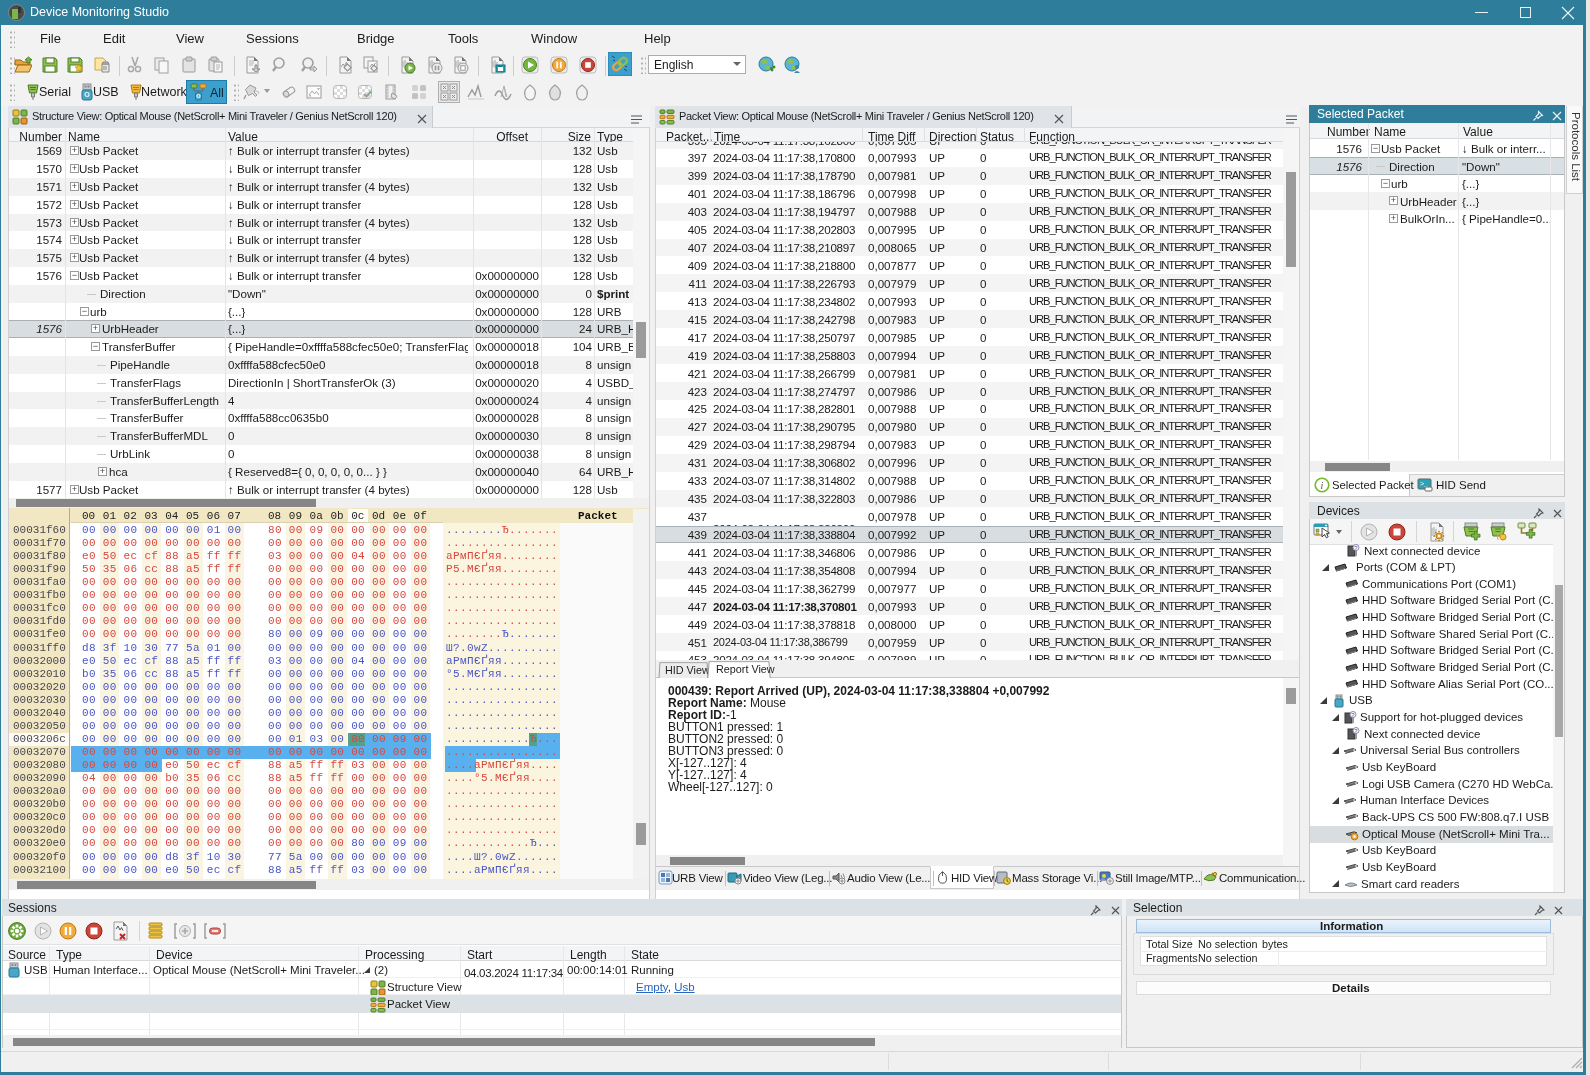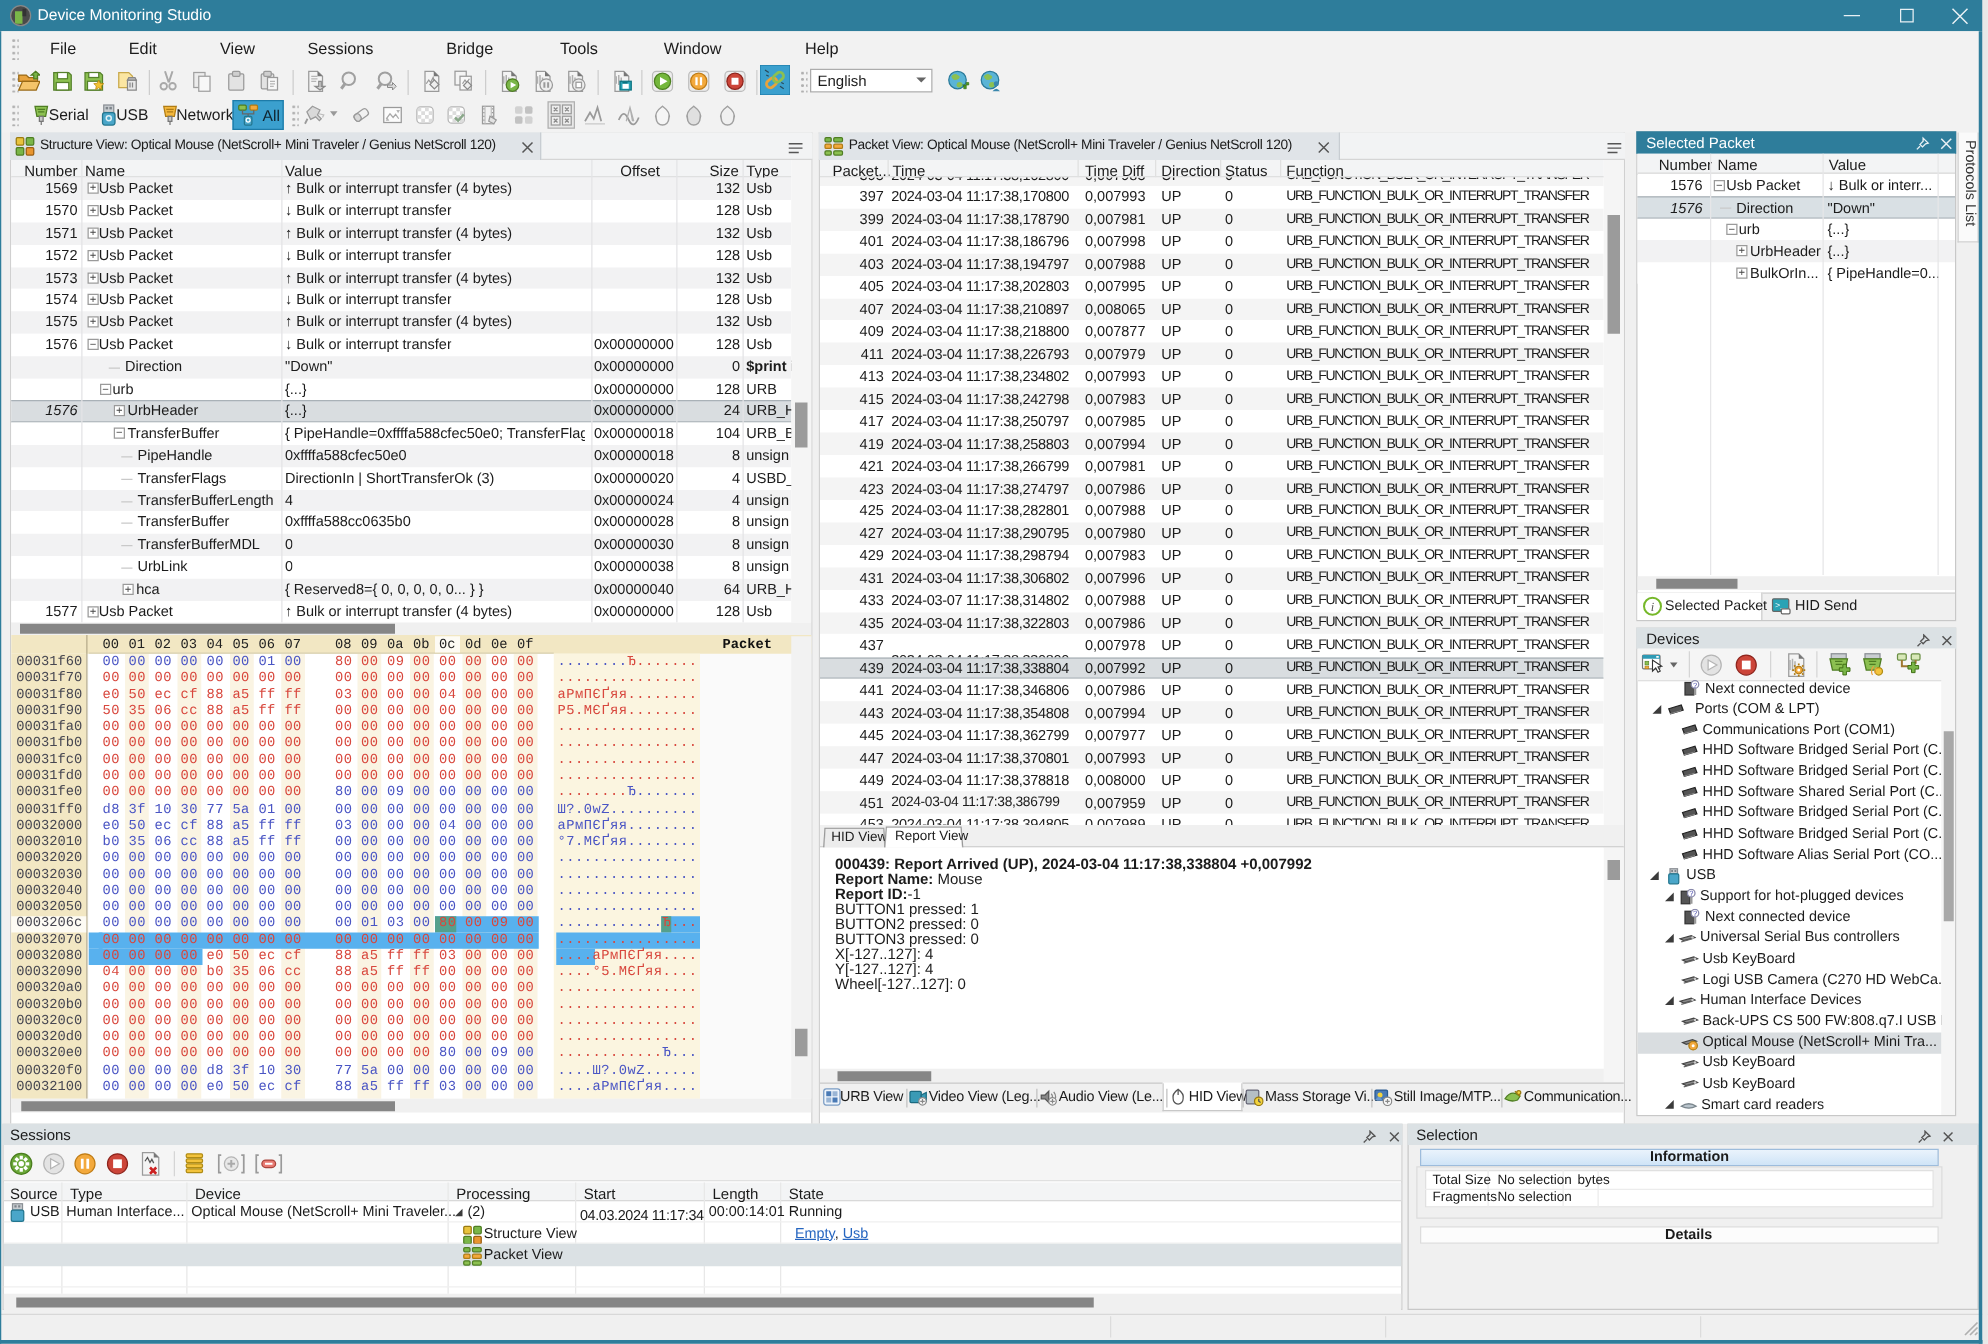--- a/index.html
+++ b/index.html
@@ -561,21 +561,21 @@
 <div class="tx" style="left:82.0px;top:641.54px;font-size:11px;color:#4a55c4;font-weight:normal;font-style:normal;font-family:&quot;Liberation Mono&quot;,monospace;letter-spacing:0.33px">d8 3f 10 30 77 5a 01 00</div>
 <div class="tx" style="left:268.0px;top:641.54px;font-size:11px;color:#4a55c4;font-weight:normal;font-style:normal;font-family:&quot;Liberation Mono&quot;,monospace;letter-spacing:0.33px">00 00 00 00 00 00 00 00</div>
 <div class="tx" style="left:446px;top:641.54px;font-size:11px;color:#4a55c4;font-weight:normal;font-style:normal;font-family:&quot;Liberation Mono&quot;,monospace;letter-spacing:0.4px">Ш?.0wZ..........</div>
 <div class="tx" style="left:13px;top:654.6px;font-size:11px;color:#474751;font-weight:normal;font-style:normal;font-family:&quot;Liberation Mono&quot;,monospace;">00032000</div>
 <div class="tx" style="left:82.0px;top:654.6px;font-size:11px;color:#4a55c4;font-weight:normal;font-style:normal;font-family:&quot;Liberation Mono&quot;,monospace;letter-spacing:0.33px">e0 50 ec cf 88 a5 ff ff</div>
 <div class="tx" style="left:268.0px;top:654.6px;font-size:11px;color:#4a55c4;font-weight:normal;font-style:normal;font-family:&quot;Liberation Mono&quot;,monospace;letter-spacing:0.33px">03 00 00 00 04 00 00 00</div>
 <div class="tx" style="left:446px;top:654.6px;font-size:11px;color:#4a55c4;font-weight:normal;font-style:normal;font-family:&quot;Liberation Mono&quot;,monospace;letter-spacing:0.4px">аPмПЄҐяя........</div>
 <div class="tx" style="left:13px;top:667.66px;font-size:11px;color:#474751;font-weight:normal;font-style:normal;font-family:&quot;Liberation Mono&quot;,monospace;">00032010</div>
 <div class="tx" style="left:82.0px;top:667.66px;font-size:11px;color:#4a55c4;font-weight:normal;font-style:normal;font-family:&quot;Liberation Mono&quot;,monospace;letter-spacing:0.33px">b0 35 06 cc 88 a5 ff ff</div>
 <div class="tx" style="left:268.0px;top:667.66px;font-size:11px;color:#4a55c4;font-weight:normal;font-style:normal;font-family:&quot;Liberation Mono&quot;,monospace;letter-spacing:0.33px">00 00 00 00 00 00 00 00</div>
-<div class="tx" style="left:446px;top:667.66px;font-size:11px;color:#4a55c4;font-weight:normal;font-style:normal;font-family:&quot;Liberation Mono&quot;,monospace;letter-spacing:0.4px">°7.МЄҐяя........</div>
+<div class="tx" style="left:446px;top:667.66px;font-size:11px;color:#4a55c4;font-weight:normal;font-style:normal;font-family:&quot;Liberation Mono&quot;,monospace;letter-spacing:0.4px">°5.МЄҐяя........</div>
 <div class="tx" style="left:13px;top:680.72px;font-size:11px;color:#474751;font-weight:normal;font-style:normal;font-family:&quot;Liberation Mono&quot;,monospace;">00032020</div>
 <div class="tx" style="left:82.0px;top:680.72px;font-size:11px;color:#4a55c4;font-weight:normal;font-style:normal;font-family:&quot;Liberation Mono&quot;,monospace;letter-spacing:0.33px">00 00 00 00 00 00 00 00</div>
 <div class="tx" style="left:268.0px;top:680.72px;font-size:11px;color:#4a55c4;font-weight:normal;font-style:normal;font-family:&quot;Liberation Mono&quot;,monospace;letter-spacing:0.33px">00 00 00 00 00 00 00 00</div>
 <div class="tx" style="left:446px;top:680.72px;font-size:11px;color:#4a55c4;font-weight:normal;font-style:normal;font-family:&quot;Liberation Mono&quot;,monospace;letter-spacing:0.4px">................</div>
 <div class="tx" style="left:13px;top:693.78px;font-size:11px;color:#474751;font-weight:normal;font-style:normal;font-family:&quot;Liberation Mono&quot;,monospace;">00032030</div>
 <div class="tx" style="left:82.0px;top:693.78px;font-size:11px;color:#4a55c4;font-weight:normal;font-style:normal;font-family:&quot;Liberation Mono&quot;,monospace;letter-spacing:0.33px">00 00 00 00 00 00 00 00</div>
 <div class="tx" style="left:268.0px;top:693.78px;font-size:11px;color:#4a55c4;font-weight:normal;font-style:normal;font-family:&quot;Liberation Mono&quot;,monospace;letter-spacing:0.33px">00 00 00 00 00 00 00 00</div>
 <div class="tx" style="left:446px;top:693.78px;font-size:11px;color:#4a55c4;font-weight:normal;font-style:normal;font-family:&quot;Liberation Mono&quot;,monospace;letter-spacing:0.4px">................</div>
 <div class="tx" style="left:13px;top:706.84px;font-size:11px;color:#474751;font-weight:normal;font-style:normal;font-family:&quot;Liberation Mono&quot;,monospace;">00032040</div>
 <div class="tx" style="left:82.0px;top:706.84px;font-size:11px;color:#4a55c4;font-weight:normal;font-style:normal;font-family:&quot;Liberation Mono&quot;,monospace;letter-spacing:0.33px">00 00 00 00 00 00 00 00</div>
@@ -846,21 +846,21 @@
 <div class="tx" style="left:373px;top:421.81999999999994px;font-size:11.2px;color:#1b1b1b;font-weight:normal;font-style:normal;letter-spacing:-1.05px">URB_FUNCTION_BULK_OR_INTERRUPT_TRANSFER</div>
 <div class="abs" style="left:0;top:437.2px;width:627px;height:17.9px;background:#fff;"></div>
 <div class="tx" style="left:8px;top:439.75px;font-size:11.6px;color:#1b1b1b;font-weight:normal;font-style:normal;width:43px;text-align:right">445</div>
 <div class="tx" style="left:57px;top:439.75px;font-size:11.6px;color:#1b1b1b;font-weight:normal;font-style:normal;letter-spacing:-0.25px">2024-03-04 11:17:38,362799</div>
 <div class="tx" style="left:212px;top:439.75px;font-size:11.6px;color:#1b1b1b;font-weight:normal;font-style:normal;">0,007977</div>
 <div class="tx" style="left:273px;top:439.75px;font-size:11.6px;color:#1b1b1b;font-weight:normal;font-style:normal;">UP</div>
 <div class="tx" style="left:324px;top:439.75px;font-size:11.6px;color:#1b1b1b;font-weight:normal;font-style:normal;">0</div>
 <div class="tx" style="left:373px;top:439.75px;font-size:11.2px;color:#1b1b1b;font-weight:normal;font-style:normal;letter-spacing:-1.05px">URB_FUNCTION_BULK_OR_INTERRUPT_TRANSFER</div>
 <div class="abs" style="left:0;top:455.2px;width:627px;height:17.9px;background:#f4f4f4;"></div>
 <div class="tx" style="left:8px;top:457.68000000000006px;font-size:11.6px;color:#1b1b1b;font-weight:normal;font-style:normal;width:43px;text-align:right">447</div>
-<div class="tx" style="left:57px;top:457.68000000000006px;font-size:11.6px;color:#1b1b1b;font-weight:normal;font-style:normal;letter-spacing:-0.25px">2024-03-04 11:17:38,370801</div>
+<div class="tx" style="left:57px;top:457.68000000000006px;font-size:11.6px;color:#1b1b1b;font-weight:bold;font-style:normal;letter-spacing:-0.25px">2024-03-04 11:17:38,370801</div>
 <div class="tx" style="left:212px;top:457.68000000000006px;font-size:11.6px;color:#1b1b1b;font-weight:normal;font-style:normal;">0,007993</div>
 <div class="tx" style="left:273px;top:457.68000000000006px;font-size:11.6px;color:#1b1b1b;font-weight:normal;font-style:normal;">UP</div>
 <div class="tx" style="left:324px;top:457.68000000000006px;font-size:11.6px;color:#1b1b1b;font-weight:normal;font-style:normal;">0</div>
 <div class="tx" style="left:373px;top:457.68000000000006px;font-size:11.2px;color:#1b1b1b;font-weight:normal;font-style:normal;letter-spacing:-1.05px">URB_FUNCTION_BULK_OR_INTERRUPT_TRANSFER</div>
 <div class="abs" style="left:0;top:473.1px;width:627px;height:17.9px;background:#fff;"></div>
 <div class="tx" style="left:8px;top:475.61px;font-size:11.6px;color:#1b1b1b;font-weight:normal;font-style:normal;width:43px;text-align:right">449</div>
 <div class="tx" style="left:57px;top:475.61px;font-size:11.6px;color:#1b1b1b;font-weight:normal;font-style:normal;letter-spacing:-0.25px">2024-03-04 11:17:38,378818</div>
 <div class="tx" style="left:212px;top:475.61px;font-size:11.6px;color:#1b1b1b;font-weight:normal;font-style:normal;">0,008000</div>
 <div class="tx" style="left:273px;top:475.61px;font-size:11.6px;color:#1b1b1b;font-weight:normal;font-style:normal;">UP</div>
 <div class="tx" style="left:324px;top:475.61px;font-size:11.6px;color:#1b1b1b;font-weight:normal;font-style:normal;">0</div>

